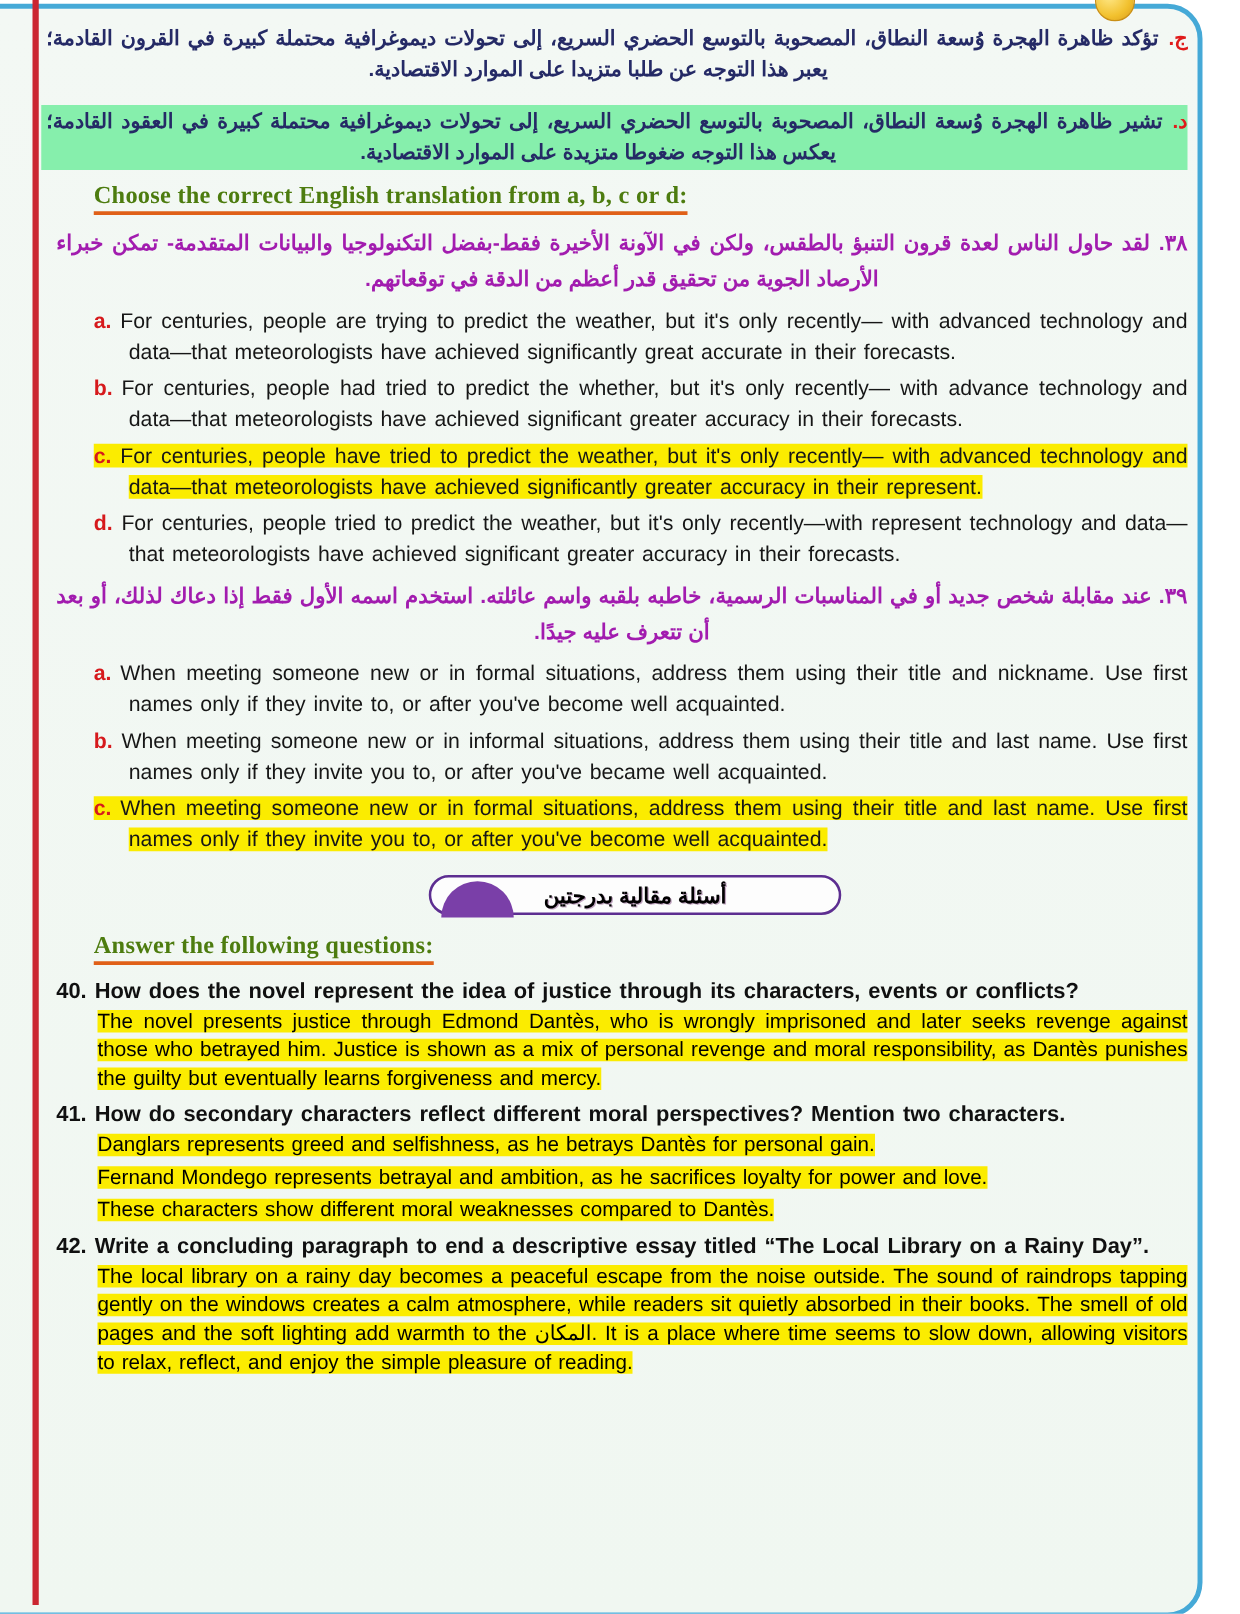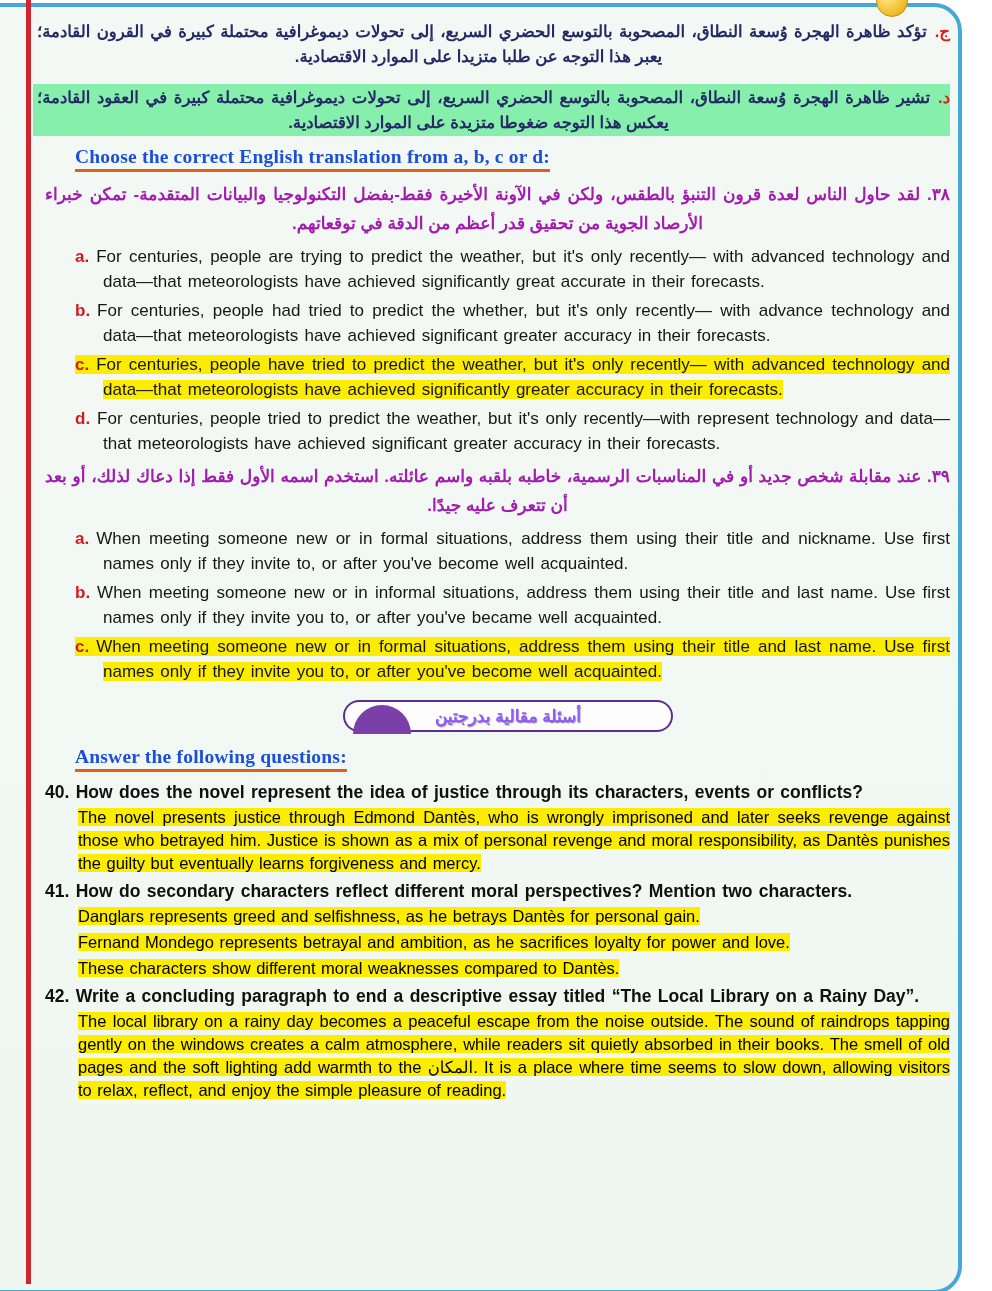--- a/index.html
+++ b/index.html
@@ -30,21 +30,21 @@
     text-align:justify;text-align-last:center;-moz-text-align-last:center;
   }
   .top-opt .letter-ar{color:#e01b1b;margin-left:8px;text-indent:0;}
   .blk-hl{background:#86efac;}
 
   
   .heading{
     margin:10px 0 8px 30px;
   }
   .heading span{
-    display:inline-block;color:#1d4ed8;font-family:"Liberation Serif",serif;
+    display:inline-block;color:#4d7c0f;font-family:"Liberation Serif",serif;
     font-weight:bold;font-size:19.5px;letter-spacing:0.2px;
     border-bottom:3px solid #e06018;padding-bottom:1px;
   }
 
   
   .ar-q{
     direction:rtl;unicode-bidi:embed;margin:6px 0 6px 0;
     font-weight:bold;font-size:17px;line-height:29px;color:#a21caf;
     text-align:justify;text-align-last:center;-moz-text-align-last:center;
   }
@@ -63,21 +63,21 @@
   .badge{
     position:absolute;left:298px;top:4px;width:326px;height:28px;
     background:#fdfdfd;border:2px solid #5d2e91;border-radius:16px;
     display:flex;align-items:center;justify-content:center;
   }
   .badge-dome{
     position:absolute;left:8px;bottom:-4px;width:58px;height:29px;
     background:#7a3fa8;border-radius:29px 29px 0 0;
   }
   .badge-text{
-    direction:rtl;color:#8b5cf6;font-weight:bold;font-size:17px;
+    direction:rtl;color:#000000;font-weight:bold;font-size:17px;
     text-shadow:1px 1px 0 rgba(80,0,80,0.35);
   }
 
   
   .q-en{
     margin:4px 0 2px 0;padding-left:33px;text-indent:-33px;
     font-weight:bold;font-size:17.5px;line-height:24px;color:#101010;
     text-align:justify;word-spacing:1.5px;
   }
   .ans{
@@ -101,21 +101,21 @@
   <p class="top-opt blk-hl"><span class="letter-ar">د.</span><span>تشير ظاهرة الهجرة وُسعة النطاق، المصحوبة بالتوسع الحضري السريع، إلى تحولات ديموغرافية محتملة كبيرة في العقود القادمة؛ يعكس هذا التوجه ضغوطا متزيدة على الموارد الاقتصادية.</span></p>
 
   <div class="heading"><span>Choose the correct English translation from a, b, c or d:</span></div>
 
   <p class="ar-q"><span>٣٨. لقد حاول الناس لعدة قرون التنبؤ بالطقس، ولكن في الآونة الأخيرة فقط-بفضل التكنولوجيا والبيانات المتقدمة- تمكن خبراء الأرصاد الجوية من تحقيق قدر أعظم من الدقة في توقعاتهم.</span></p>
 
   <p class="opt"><span class="letter">a.</span><span>For centuries, people are trying to predict the weather, but it's only recently— with advanced technology and data—that meteorologists have achieved significantly great accurate in their forecasts.</span></p>
 
   <p class="opt"><span class="letter">b.</span><span>For centuries, people had tried to predict the whether, but it's only recently— with advance technology and data—that meteorologists have achieved significant greater accuracy in their forecasts.</span></p>
 
-  <p class="opt"><span class="hl"><span class="letter">c.</span><span>For centuries, people have tried to predict the weather, but it's only recently— with advanced technology and data—that meteorologists have achieved significantly greater accuracy in their forecasts.</span></span></p>
+  <p class="opt"><span class="hl"><span class="letter">c.</span><span>For centuries, people have tried to predict the weather, but it's only recently— with advanced technology and data—that meteorologists have achieved significantly greater accuracy in their represent.</span></span></p>
 
   <p class="opt"><span class="letter">d.</span><span>For centuries, people tried to predict the weather, but it's only recently—with represent technology and data—that meteorologists have achieved significant greater accuracy in their forecasts.</span></p>
 
   <p class="ar-q"><span>٣٩. عند مقابلة شخص جديد أو في المناسبات الرسمية، خاطبه بلقبه واسم عائلته. استخدم اسمه الأول فقط إذا دعاك لذلك، أو بعد أن تتعرف عليه جيدًا.</span></p>
 
   <p class="opt"><span class="letter">a.</span><span>When meeting someone new or in formal situations, address them using their title and nickname. Use first names only if they invite to, or after you've become well acquainted.</span></p>
 
   <p class="opt"><span class="letter">b.</span><span>When meeting someone new or in informal situations, address them using their title and last name. Use first names only if they invite you to, or after you've became well acquainted.</span></p>
 
   <p class="opt"><span class="hl"><span class="letter">c.</span><span>When meeting someone new or in formal situations, address them using their title and last name. Use first names only if they invite you to, or after you've become well acquainted.</span></span></p>

